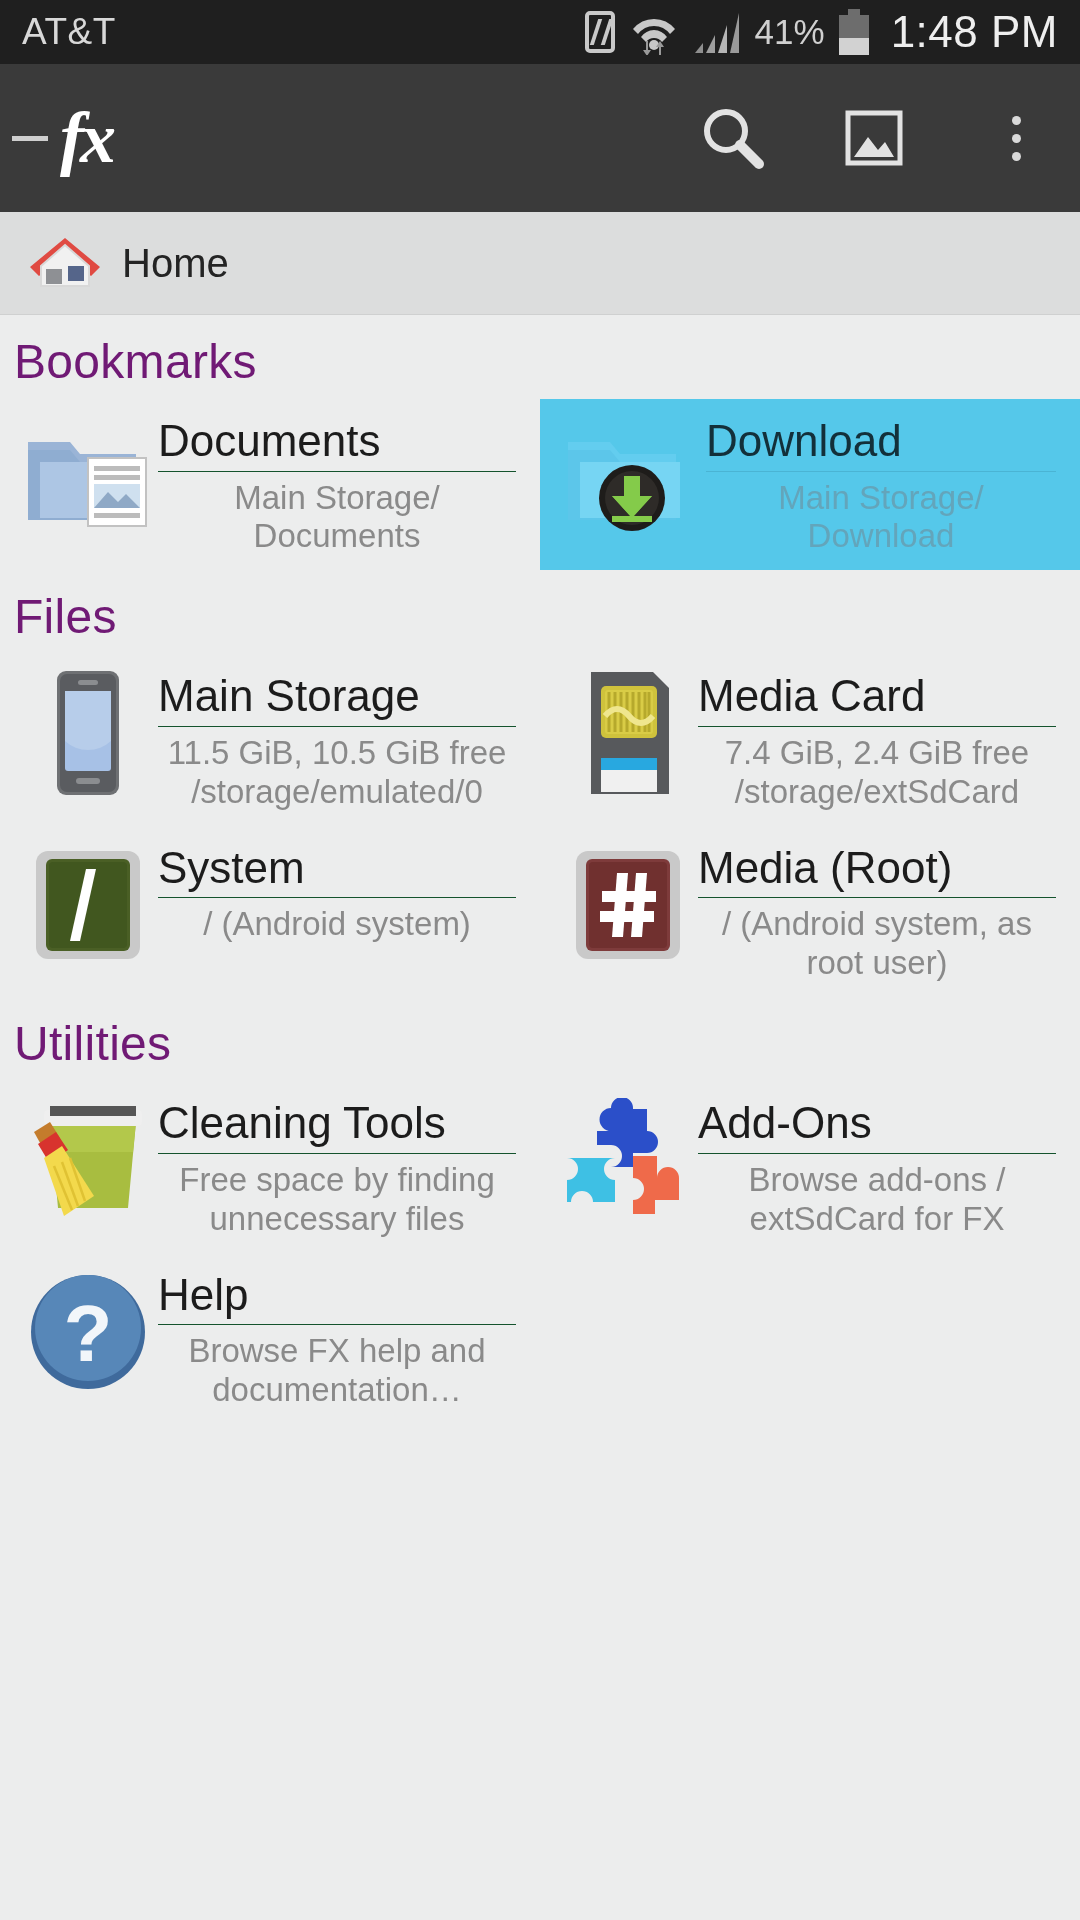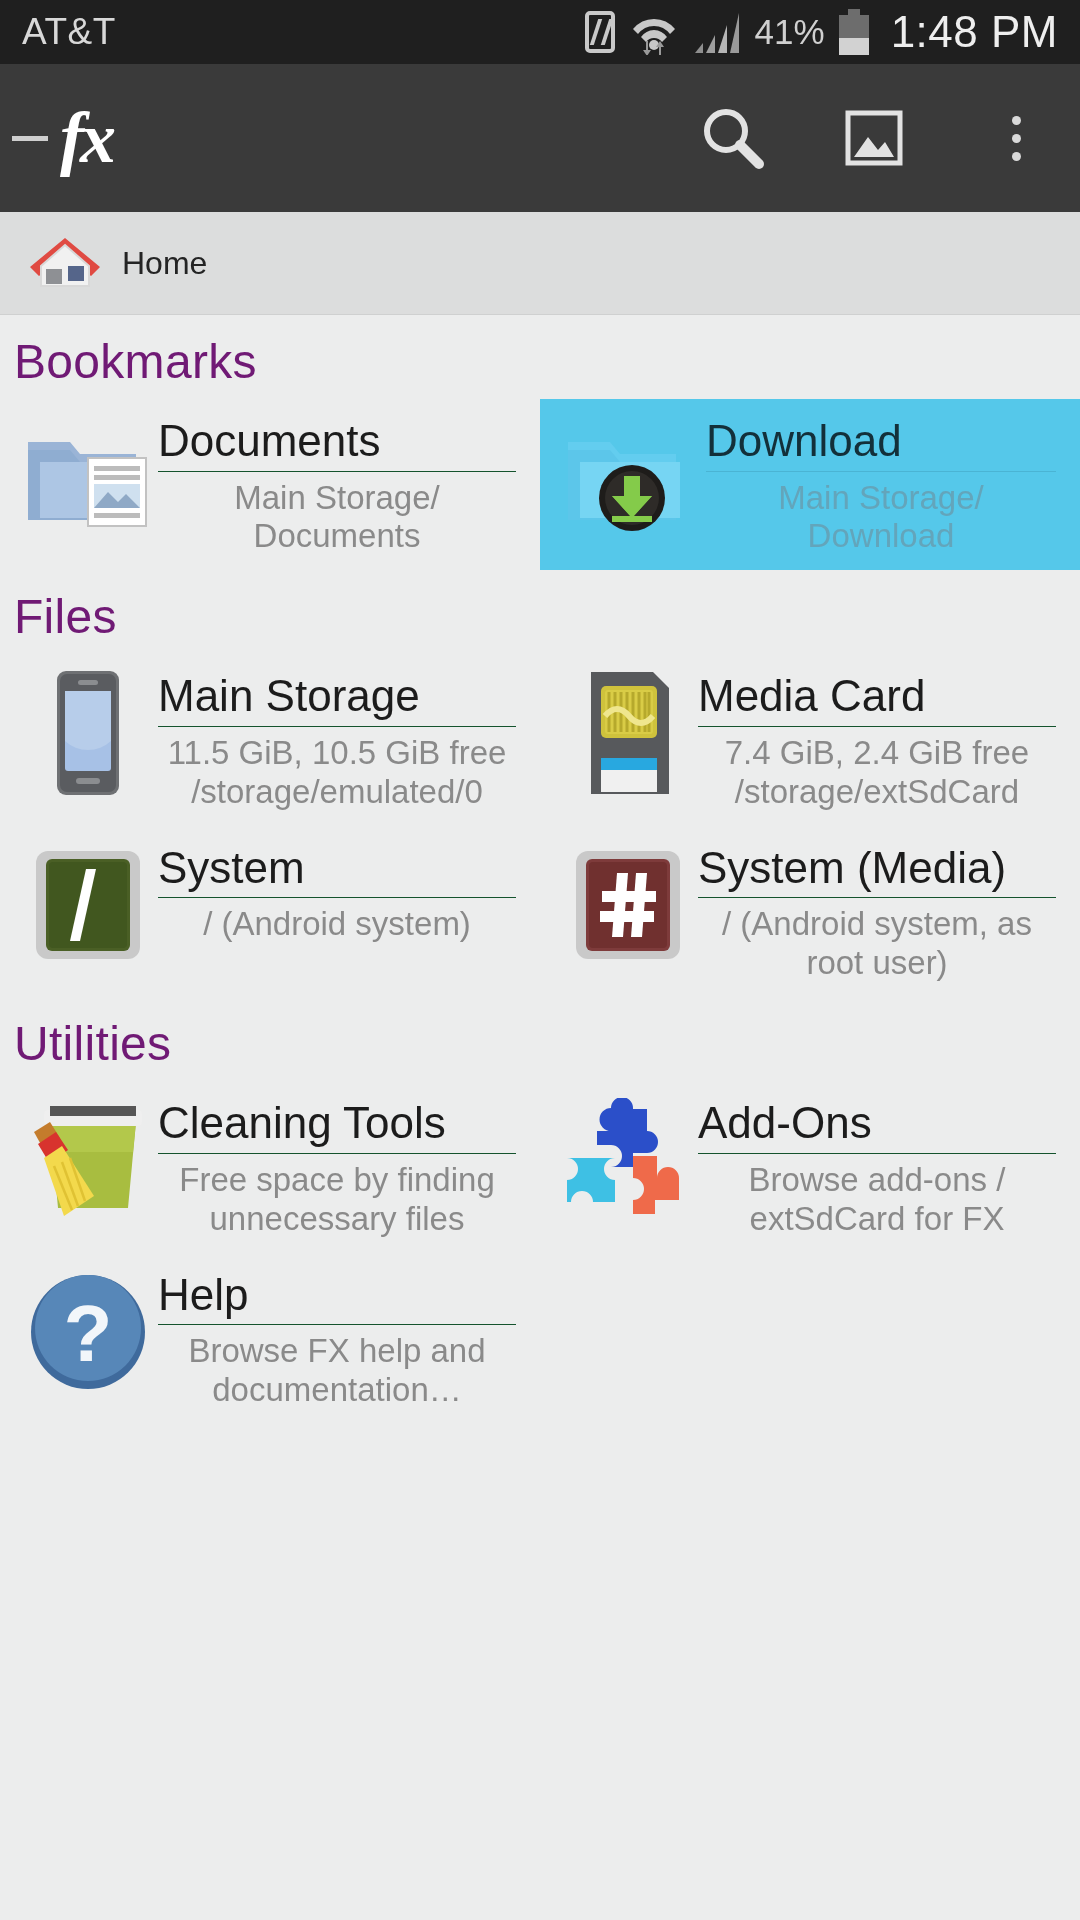--- a/index.html
+++ b/index.html
@@ -50,21 +50,21 @@
   .kebab{ display:flex; flex-direction:column; gap:9px; align-items:center;}
   .kebab i{ width:9px; height:9px; border-radius:50%; background:#d9d9d9; display:block;}
 
   
   .crumb-bar{
     height:103px; background:#dcdddd;
     display:flex; align-items:center; padding-left:26px;
     border-bottom:1px solid #cfd0d0;
   }
   .crumb-home-ic{ width:78px; height:60px; position:relative; margin-right:18px;}
-  .crumb-label{ font-size:32px; color:#242424; font-weight:400; }
+  .crumb-label{ font-size:40px; color:#242424; font-weight:400; }
 
   
   .content{ padding:0 0 0 0; background:#eceded; height:1618px;}
   .section-title{
     font-size:48px; color:#701a75; font-weight:400;
     padding:19px 0 10px 14px; letter-spacing:.3px;
   }
   .grid{ display:flex; flex-wrap:wrap; }
   .cell{
     width:540px; display:flex; align-items:flex-start;
@@ -291,21 +291,21 @@
           <rect x="27" y="17" width="78" height="86" rx="4" fill="#70302f"></rect>
           <g fill="#ffffff">
             <path d="M55 28 h11 l-5 64 h-11 z"></path>
             <path d="M74 28 h11 l-5 64 h-11 z"></path>
             <path d="M40 46 h54 v11 h-54 z"></path>
             <path d="M38 66 h54 v11 h-54 z"></path>
           </g>
         </svg>
       </div>
       <div class="cell-txt">
-        <div class="cell-title">System (Media)</div>
+        <div class="cell-title">Media (Root)</div>
         <div class="cell-sub">/ (Android system, as root user)</div>
       </div>
     </div>
   </div>
 
   <div class="section-title">Utilities</div>
   <div class="grid">
 
     <div class="cell">
       <div class="cell-ic">

